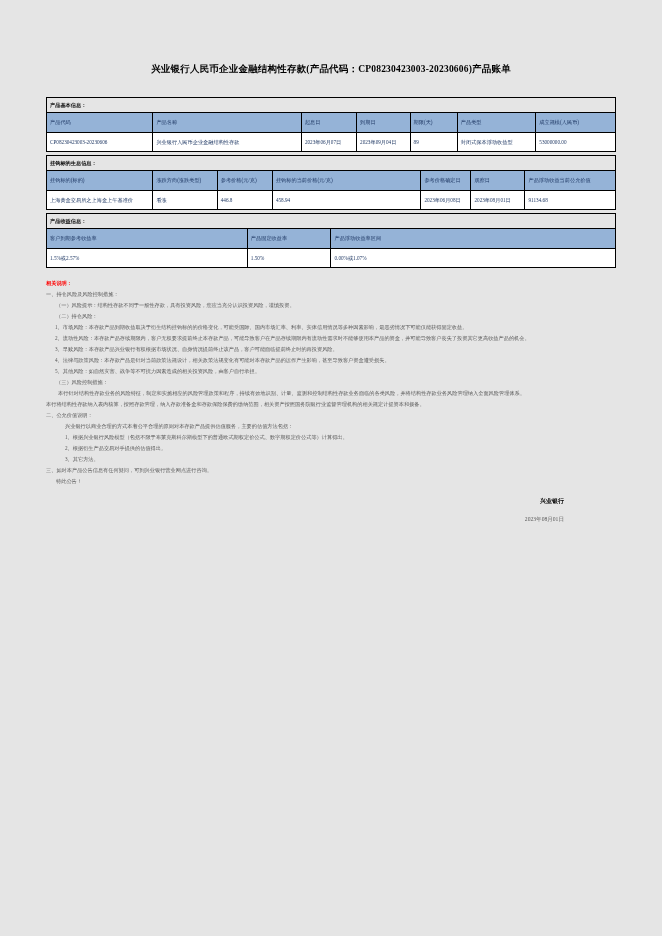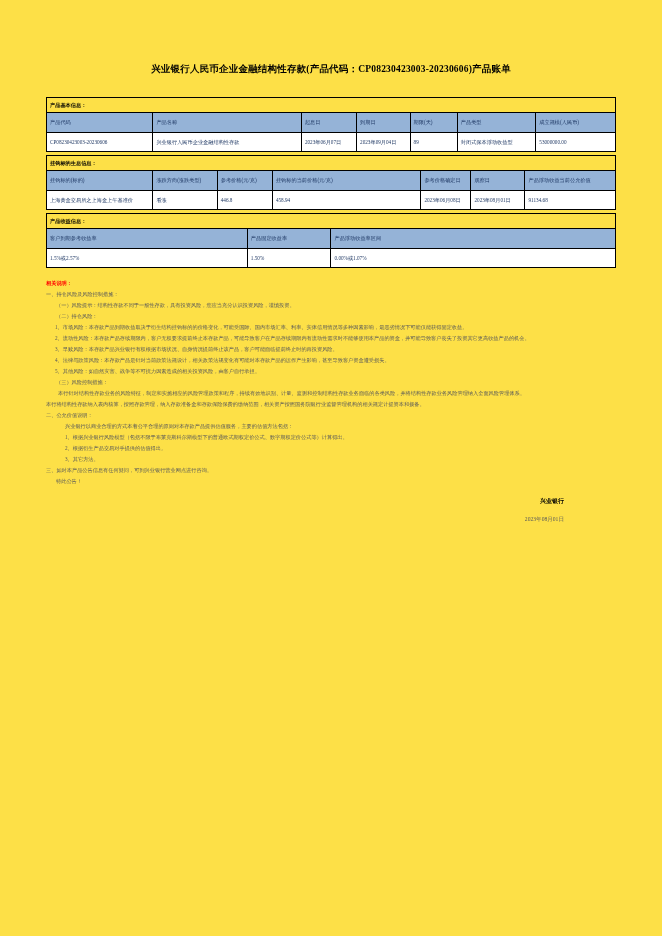--- a/index.html
+++ b/index.html
@@ -1,17 +1,17 @@
 <!DOCTYPE html>
 <html><head>
 <meta charset="utf-8">
 <style>
   html,body { margin:0; padding:0; background:#ffffff; }
   body { width:662px; height:936px; font-family:"Liberation Serif", serif; }
-  .page { position:relative; width:662px; height:936px; background:#fde047; overflow:hidden; }
+  .page { position:relative; width:662px; height:936px; background:#e5e5e5; overflow:hidden; }
   .title { margin:0; padding-top:63px; text-align:center; font-size:9.5px; font-weight:bold; color:#000; letter-spacing:0.2px; }
   .content { margin:21px 46px 0 46px; }
 
   table.tbl { width:100%; border-collapse:collapse; table-layout:fixed; margin-top:3px; }
   table.tbl td, table.tbl th { border:1px solid #000; padding:1px 3px; font-size:5.2px; overflow:hidden; vertical-align:middle; }
   td.section { font-size:5.5px; font-weight:bold; color:#000; height:12px; border:1px solid #000; }
   tr.head-row th { background:#95B3D7; color:#1F3864; font-weight:normal; text-align:left; height:17px; line-height:7px; }
   tr.data-row td { color:#1F3864; height:16px; background:#fff; }
 
   .notes { margin-top:10px; font-size:5.2px; line-height:11px; color:#595959; white-space:nowrap; }

